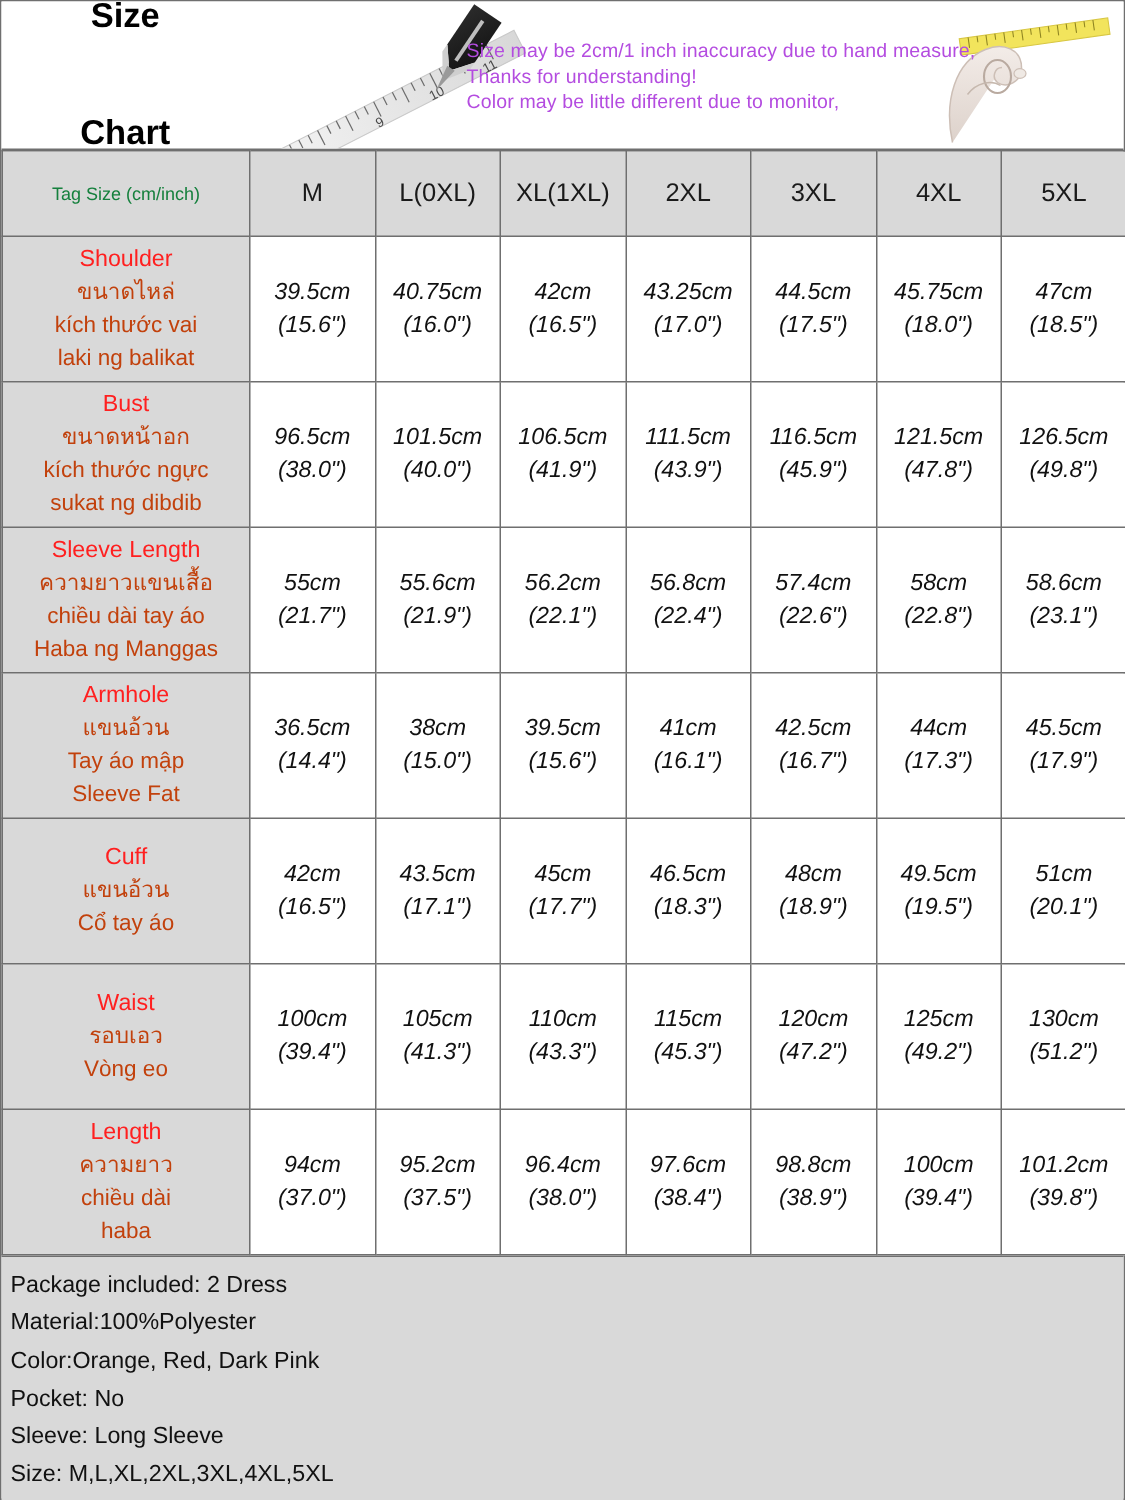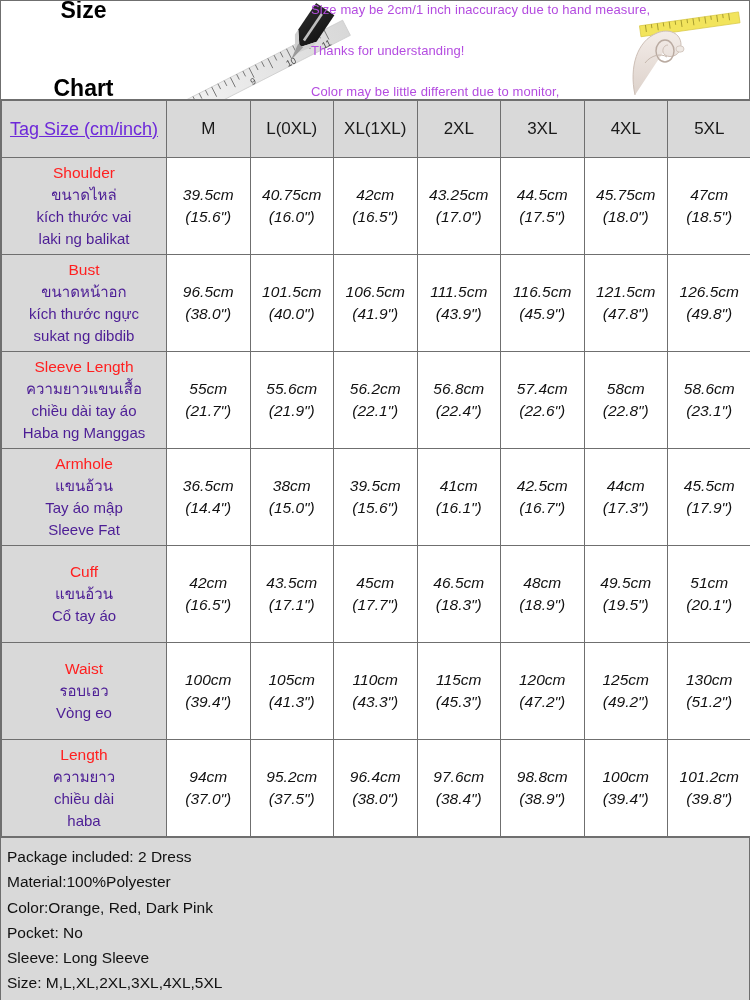--- a/index.html
+++ b/index.html
@@ -59,21 +59,21 @@
   }
   .header-deco svg { display: block; }
   .header-notes {
     position: absolute;
     left: 310px;
     top: 0;
     height: 100%;
     display: flex;
     flex-direction: column;
     justify-content: center;
-    gap: 26px;
+    gap: 2px;
     z-index: 3;
   }
   .note-line {
     font-size: 13px;
     color: #b44ce0;
     letter-spacing: 0.1px;
     white-space: nowrap;
   }
   .header-tape {
     position: absolute;
@@ -104,40 +104,39 @@
 
   
   tr.head-row { height: 57px; }
   tr.head-row th {
     background: #d9d9d9;
     font-size: 17px;
     font-weight: normal;
     color: #1a1a1a;
   }
   tr.head-row th.tag-size {
-    color: #6d28d9;
-    font-size: 18px;
-    text-decoration: underline;
+    color: #15803d;
+    font-size: 12px;
   }
 
   
   tr.data-row { height: 97px; }
   tr.data-row td.label-cell {
     background: #d9d9d9;
     font-size: 15px;
     line-height: 1.47;
     color: #111111;
     padding: 2px 4px;
   }
   .label-en {
     color: #ff2020;
     font-size: 15.5px;
     display: block;
   }
-  .label-alt { display: block; color: #4c1d95; }
+  .label-alt { display: block; color: #c2410c; }
   tr.data-row td.value-cell {
     background: #ffffff;
     font-size: 15.5px;
     line-height: 1.45;
     color: #111111;
     font-style: italic;
   }
   .v-cm { display: block; }
   .v-in { display: block; }
 

